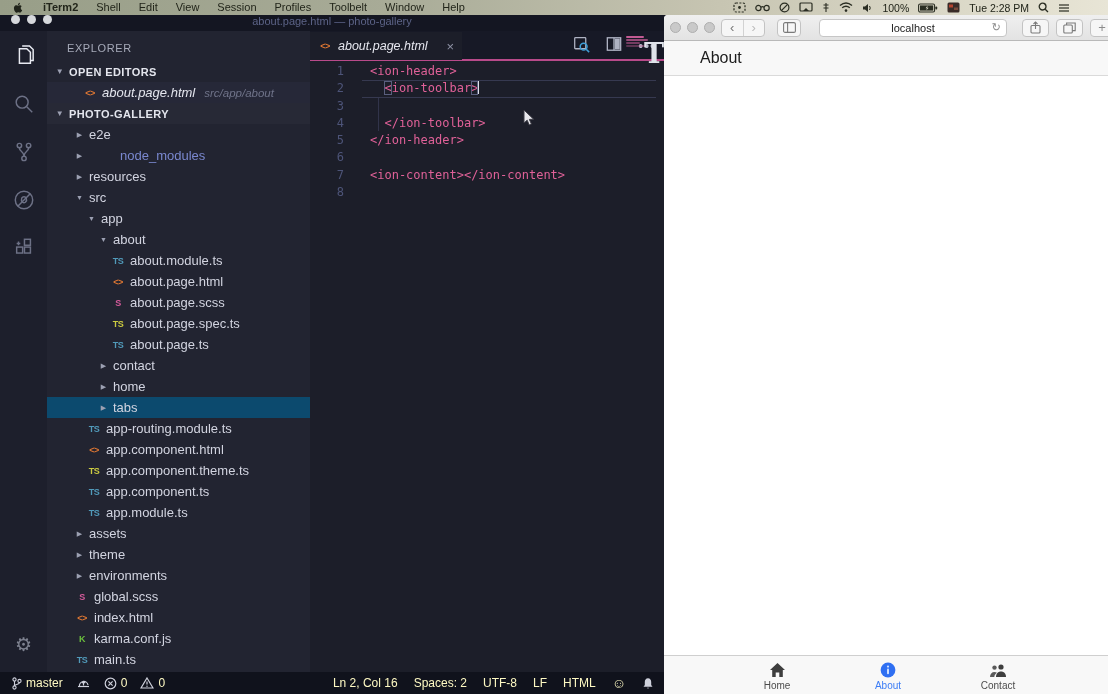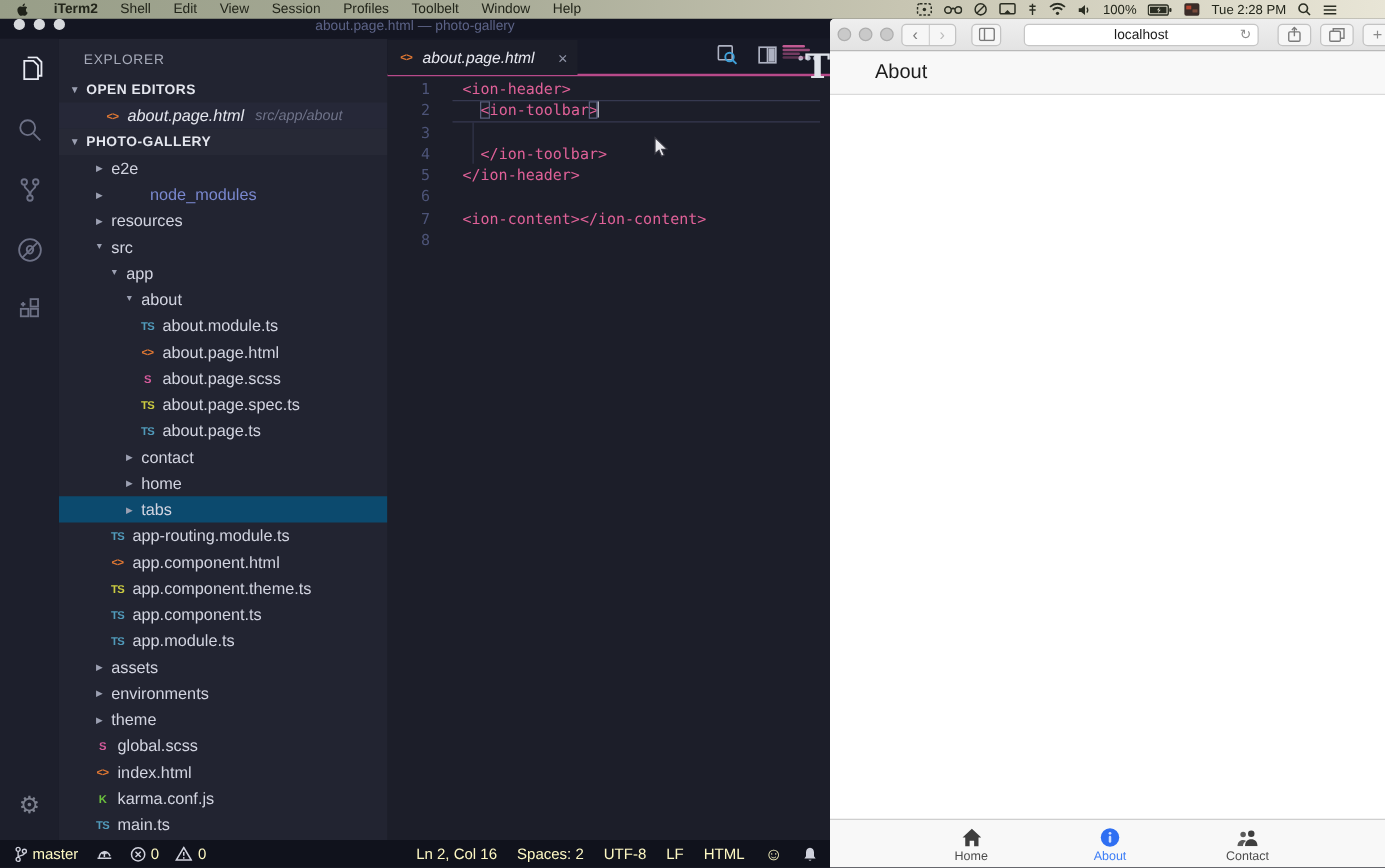--- a/index.html
+++ b/index.html
@@ -307,25 +307,25 @@
           <div class="tree-row" style="padding-left: 40px;">
             <span class="t-ficon" style="color: rgb(81, 154, 186);">TS</span>
             <span class="t-label">app.module.ts</span>
           </div>
           <div class="tree-row" style="padding-left: 28px;">
             <span class="t-arrow" style="font-size: 7px;">▶</span>
             <span class="t-label">assets</span>
           </div>
           <div class="tree-row" style="padding-left: 28px;">
             <span class="t-arrow" style="font-size: 7px;">▶</span>
+            <span class="t-label">theme</span>
+          </div>
+          <div class="tree-row" style="padding-left: 28px;">
+            <span class="t-arrow" style="font-size: 7px;">▶</span>
             <span class="t-label">environments</span>
-          </div>
-          <div class="tree-row" style="padding-left: 28px;">
-            <span class="t-arrow" style="font-size: 7px;">▶</span>
-            <span class="t-label">theme</span>
           </div>
           <div class="tree-row" style="padding-left: 28px;">
             <span class="t-ficon" style="color: rgb(214, 91, 156);">S</span>
             <span class="t-label">global.scss</span>
           </div>
           <div class="tree-row" style="padding-left: 28px;">
             <span class="t-ficon" style="color: rgb(227, 121, 51);">&lt;&gt;</span>
             <span class="t-label">index.html</span>
           </div>
           <div class="tree-row" style="padding-left: 28px;">

